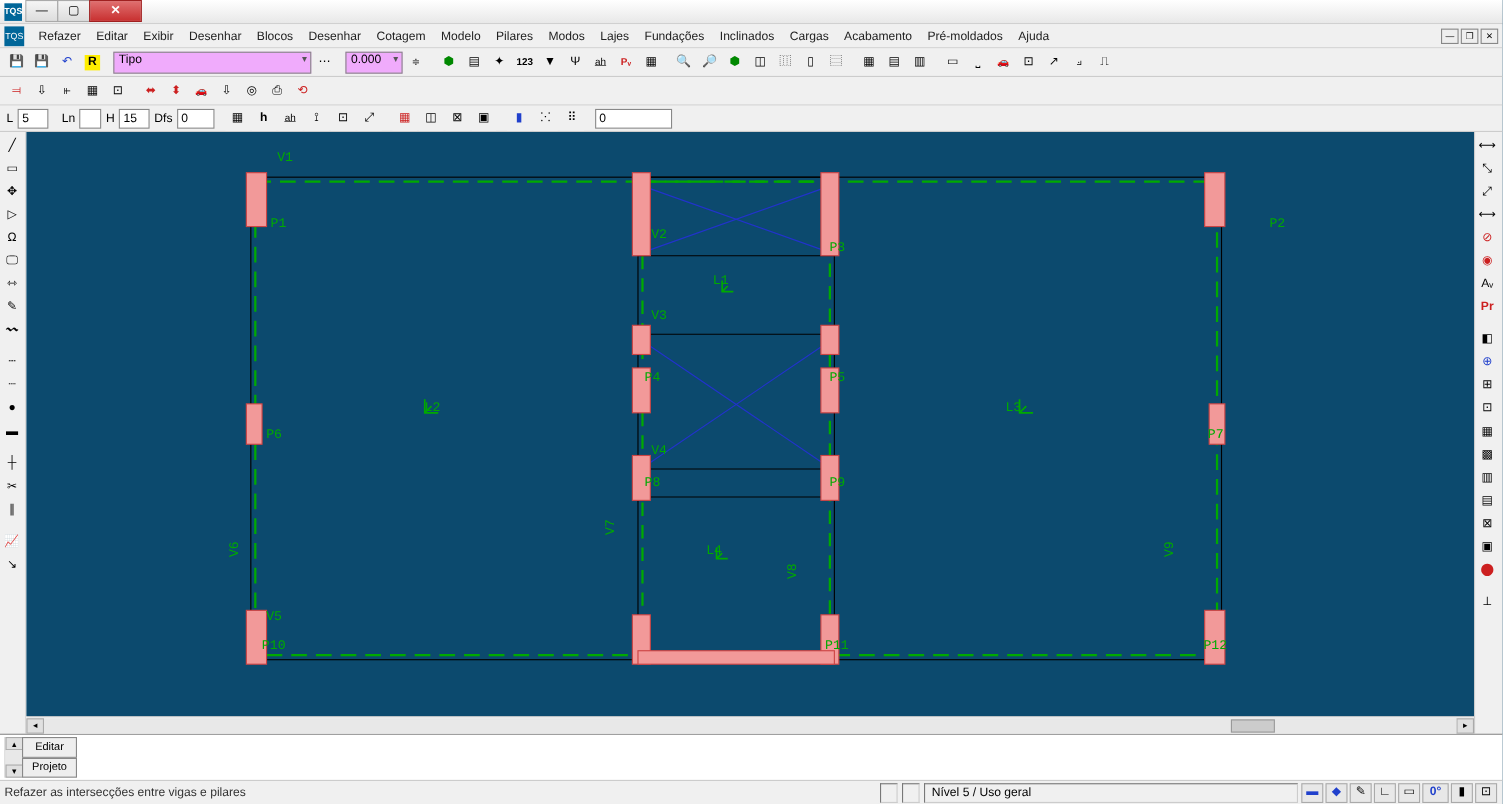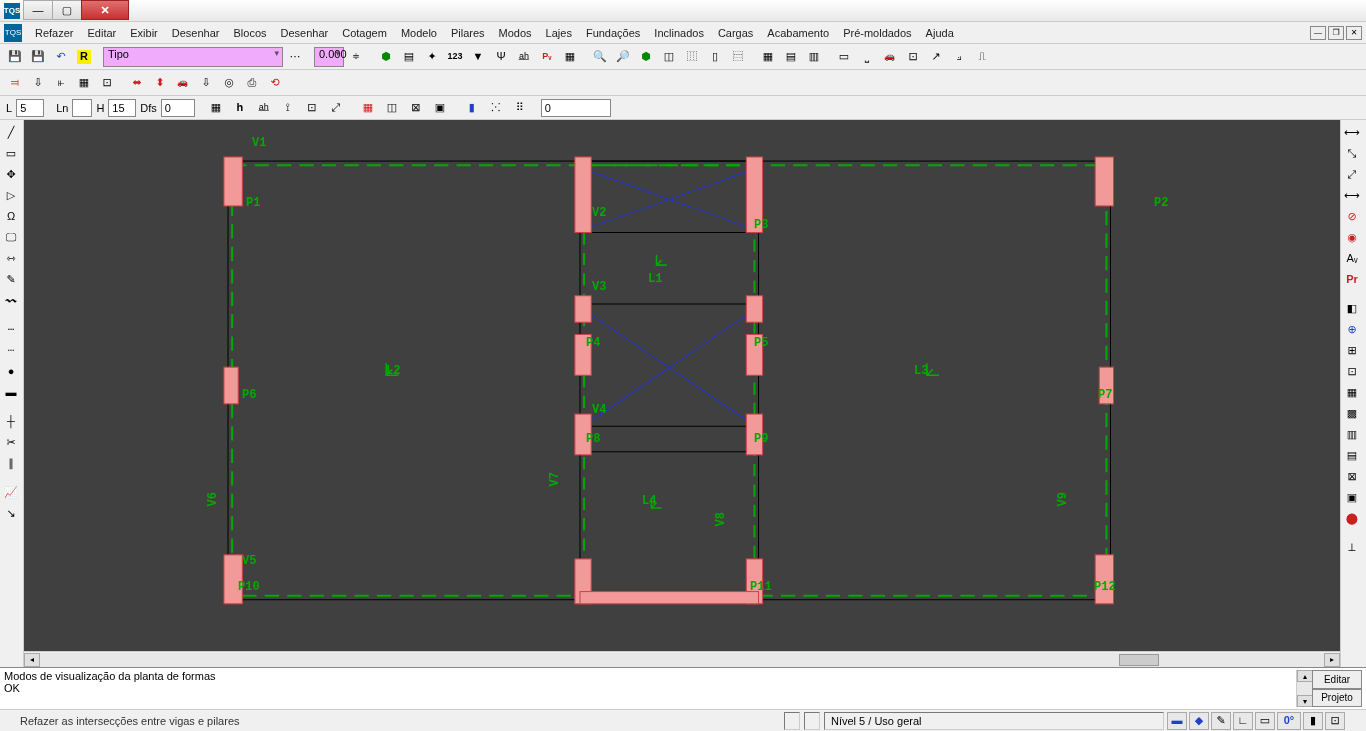--- a/index.html
+++ b/index.html
@@ -31,32 +31,32 @@
 .field-box { height: 18px; border: 1px solid #888; background: white; padding: 0 3px; width: 28px; display:flex;align-items:center; }
 .field-box.w { width: 34px; }
 
 .workarea { flex: 1; display: flex; min-height: 0; }
 .vtoolbar { width: 24px; background: #f0f0f0; border-right: 1px solid #ccc; display: flex; flex-direction: column; padding: 2px 1px; gap: 0px; }
 .vtoolbar.right { border-right: none; border-left: 1px solid #ccc; width: 26px; }
 .vtb-btn { width: 20px; height: 20px; border: 1px solid #f0f0f0; display: flex; align-items: center; justify-content: center; margin-bottom: 1px; }
 .vtb-sep { height: 8px; }
 
 .canvas-wrap { flex: 1; display: flex; flex-direction: column; background: white; }
-.canvas-scroll { flex: 1; position: relative; overflow: hidden; background: #404040; font-weight: bold; }
+.canvas-scroll { flex: 1; position: relative; overflow: hidden; background: #0c4a6e; }
 .hscroll { height: 16px; background: #f0f0f0; border-top: 1px solid #ccc; display: flex; align-items: center; }
 .scroll-arrow { width: 16px; height: 14px; background: #e0e0e0; border: 1px solid #aaa; display:flex;align-items:center;justify-content:center;font-size:8px; }
 .scroll-track { flex: 1; height: 14px; background: #e8e8e8; position: relative; }
 .scroll-thumb { position: absolute; height: 12px; top: 1px; background: #ccc; border: 1px solid #999; }
 
 .console { height: 42px; background: white; border-top: 1px solid #888; font-family: 'Courier New', monospace; font-size: 11px; padding: 2px 4px; display: flex; }
 .console-text { flex: 1; white-space: pre-line; }
 .console-btns { width: 50px; display: flex; flex-direction: column; }
 .console-btn { flex: 1; border: 1px solid #888; background: #eee; display: flex; align-items: center; justify-content: center; font-size: 10px; }
 
-.statusbar { height: 22px; background: #f0f0f0; border-top: 1px solid #ccc; display: flex; align-items: center; padding: 0 20px; }
+.statusbar { height: 22px; background: #f0f0f0; border-top: 1px solid #ccc; display: flex; align-items: center; padding: 0 4px; }
 .status-text { flex: 1; font-size: 11px; color: #333; }
 .status-panel { border: 1px inset #ccc; padding: 1px 6px; margin: 0 2px; font-size: 11px; height: 18px; display:flex; align-items:center; }
 .status-btn { width: 20px; height: 18px; border: 1px solid #aaa; background: #e8e8e8; margin: 0 1px; display:flex;align-items:center;justify-content:center;font-size:9px; }
 
 
 .dlabel { position: absolute; font-family: 'Courier New', monospace; font-size: 12px; color: #00aa00; white-space: nowrap; }
 .dlabel.v { writing-mode: vertical-rl; transform: rotate(180deg); }
 
 
 .ico { font-size: 11px; line-height: 1; font-family: Arial,sans-serif; }
@@ -127,21 +127,21 @@
       <span class="ico yellow bold">R</span>
     </div>
   <div class="tb-sep"></div>
   <div class="tb-combo" style="width:180px">
       <span>Tipo</span>
     </div>
   <div class="tb-btn">
       <span class="ico">⋯</span>
     </div>
   <div class="tb-sep"></div>
-  <div class="tb-combo" style="width:30px">
+  <div class="tb-combo" style="width:52px">
       <span>0.000</span>
     </div>
   <div class="tb-btn">
       <span class="ico sm">≑</span>
     </div>
   <div class="tb-sep"></div>
   <div class="tb-btn">
       <span class="ico green">⬢</span>
     </div>
   <div class="tb-btn">
@@ -457,21 +457,21 @@
       <span class="dlabel" style="left:562px;top:216px">P4</span>
       <span class="dlabel" style="left:730px;top:216px">P5</span>
       <span class="dlabel" style="left:218px;top:268px">P6</span>
       <span class="dlabel" style="left:1074px;top:268px">P7</span>
       <span class="dlabel" style="left:562px;top:312px">P8</span>
       <span class="dlabel" style="left:730px;top:312px">P9</span>
       <span class="dlabel" style="left:214px;top:460px">P10</span>
       <span class="dlabel" style="left:726px;top:460px">P11</span>
       <span class="dlabel" style="left:1070px;top:460px">P12</span>
 
-      <span class="dlabel" style="left:624px;top:152px">L1</span>
+      <span class="dlabel" style="left:624px;top:128px">L1</span>
       <span class="dlabel" style="left:362px;top:244px">L2</span>
       <span class="dlabel" style="left:890px;top:244px">L3</span>
       <span class="dlabel" style="left:618px;top:374px">L4</span>
     </div>
     <div class="hscroll">
       <div class="scroll-arrow">◂</div>
       <div class="scroll-track">
         <div class="scroll-thumb" style="left:84%;width:40px"></div>
       </div>
       <div class="scroll-arrow">▸</div>
@@ -538,22 +538,20 @@
         <span class="ico red">⬤</span>
       </div>
     <div class="vtb-sep"></div>
     <div class="vtb-btn">
         <span class="ico">⟂</span>
       </div>
   </div>
 </div>
 
 <div class="console">
-  <div class="console-text"><span>Modos de visualização da planta de formas</span>
-<span>OK</span></div>
   <div style="width:16px;border-left:1px solid #ccc;display:flex;flex-direction:column;">
     <div class="scroll-arrow" style="height:12px">▴</div>
     <div style="flex:1;background:#e8e8e8"></div>
     <div class="scroll-arrow" style="height:12px">▾</div>
   </div>
   <div class="console-btns">
     <div class="console-btn">Editar</div>
     <div class="console-btn">Projeto</div>
   </div>
 </div>

